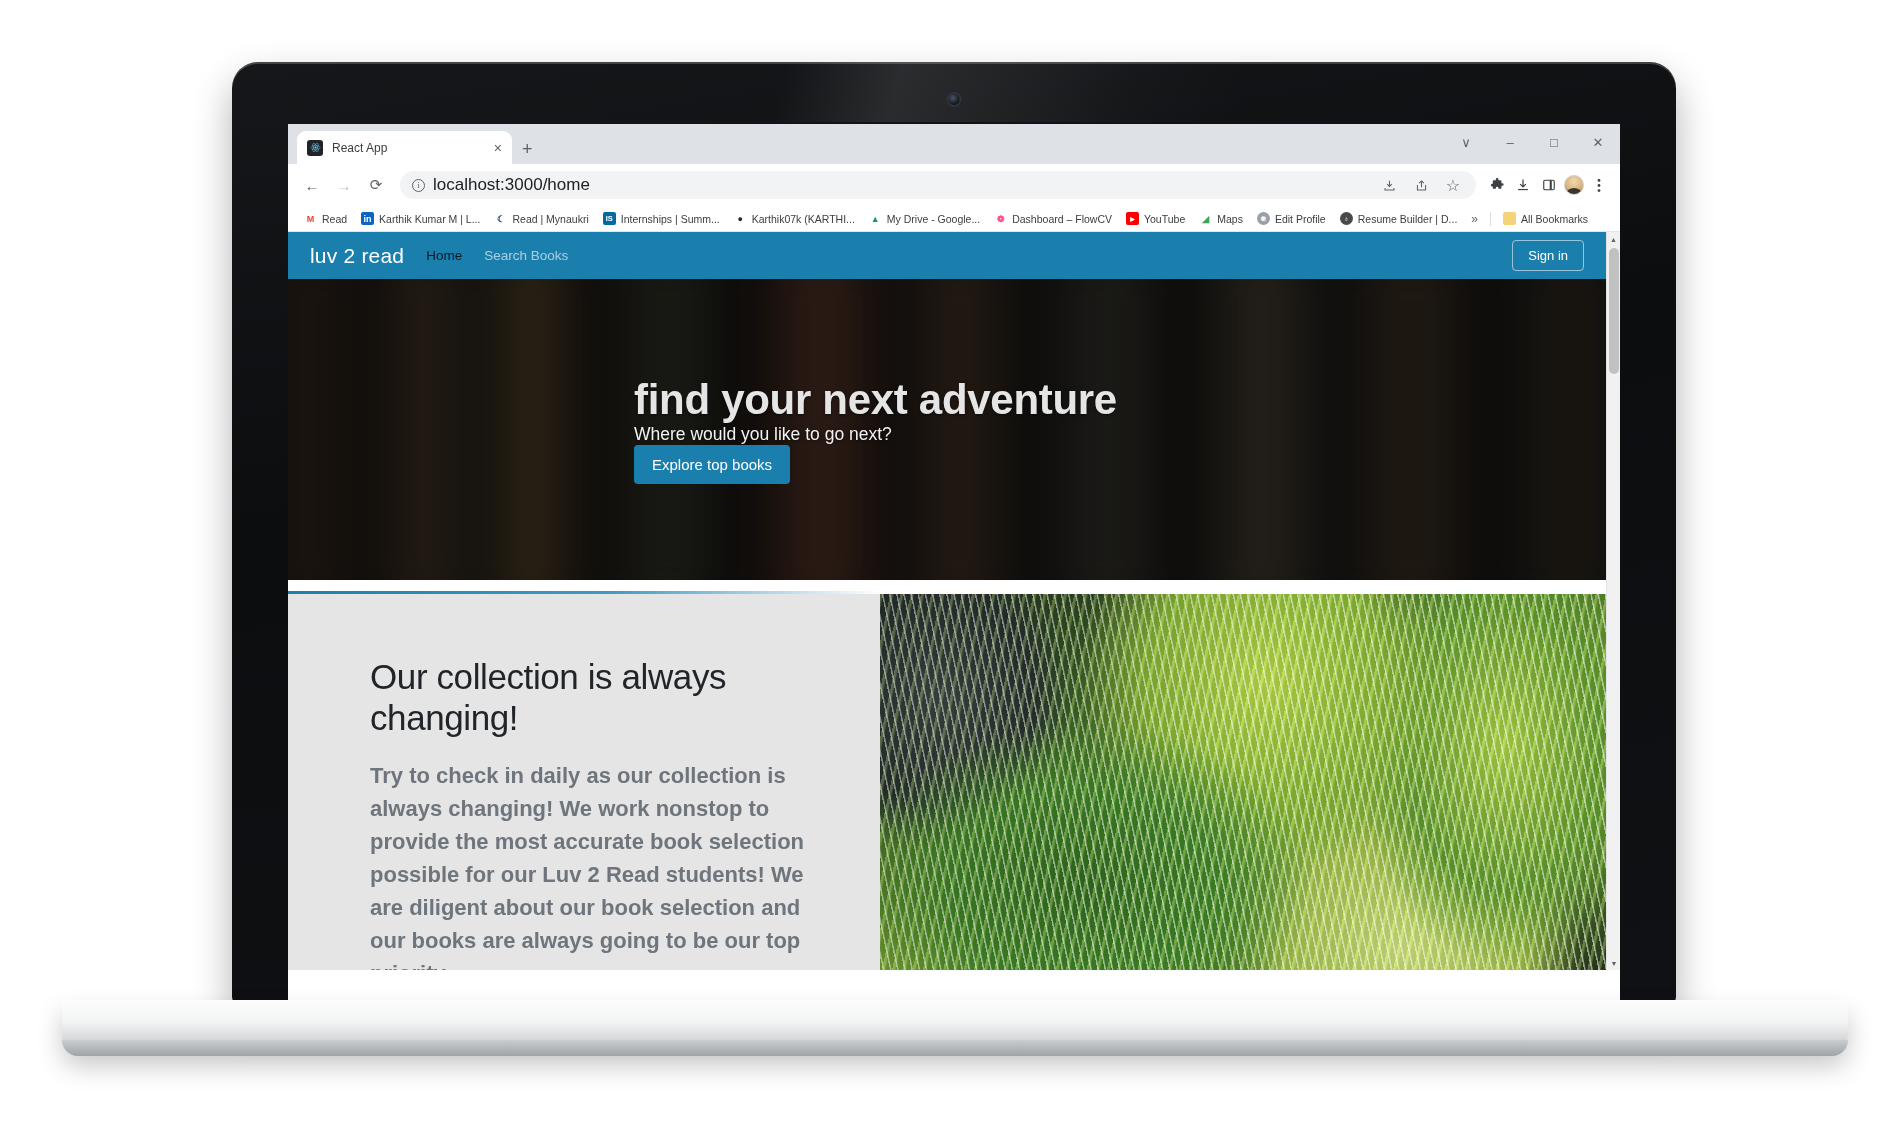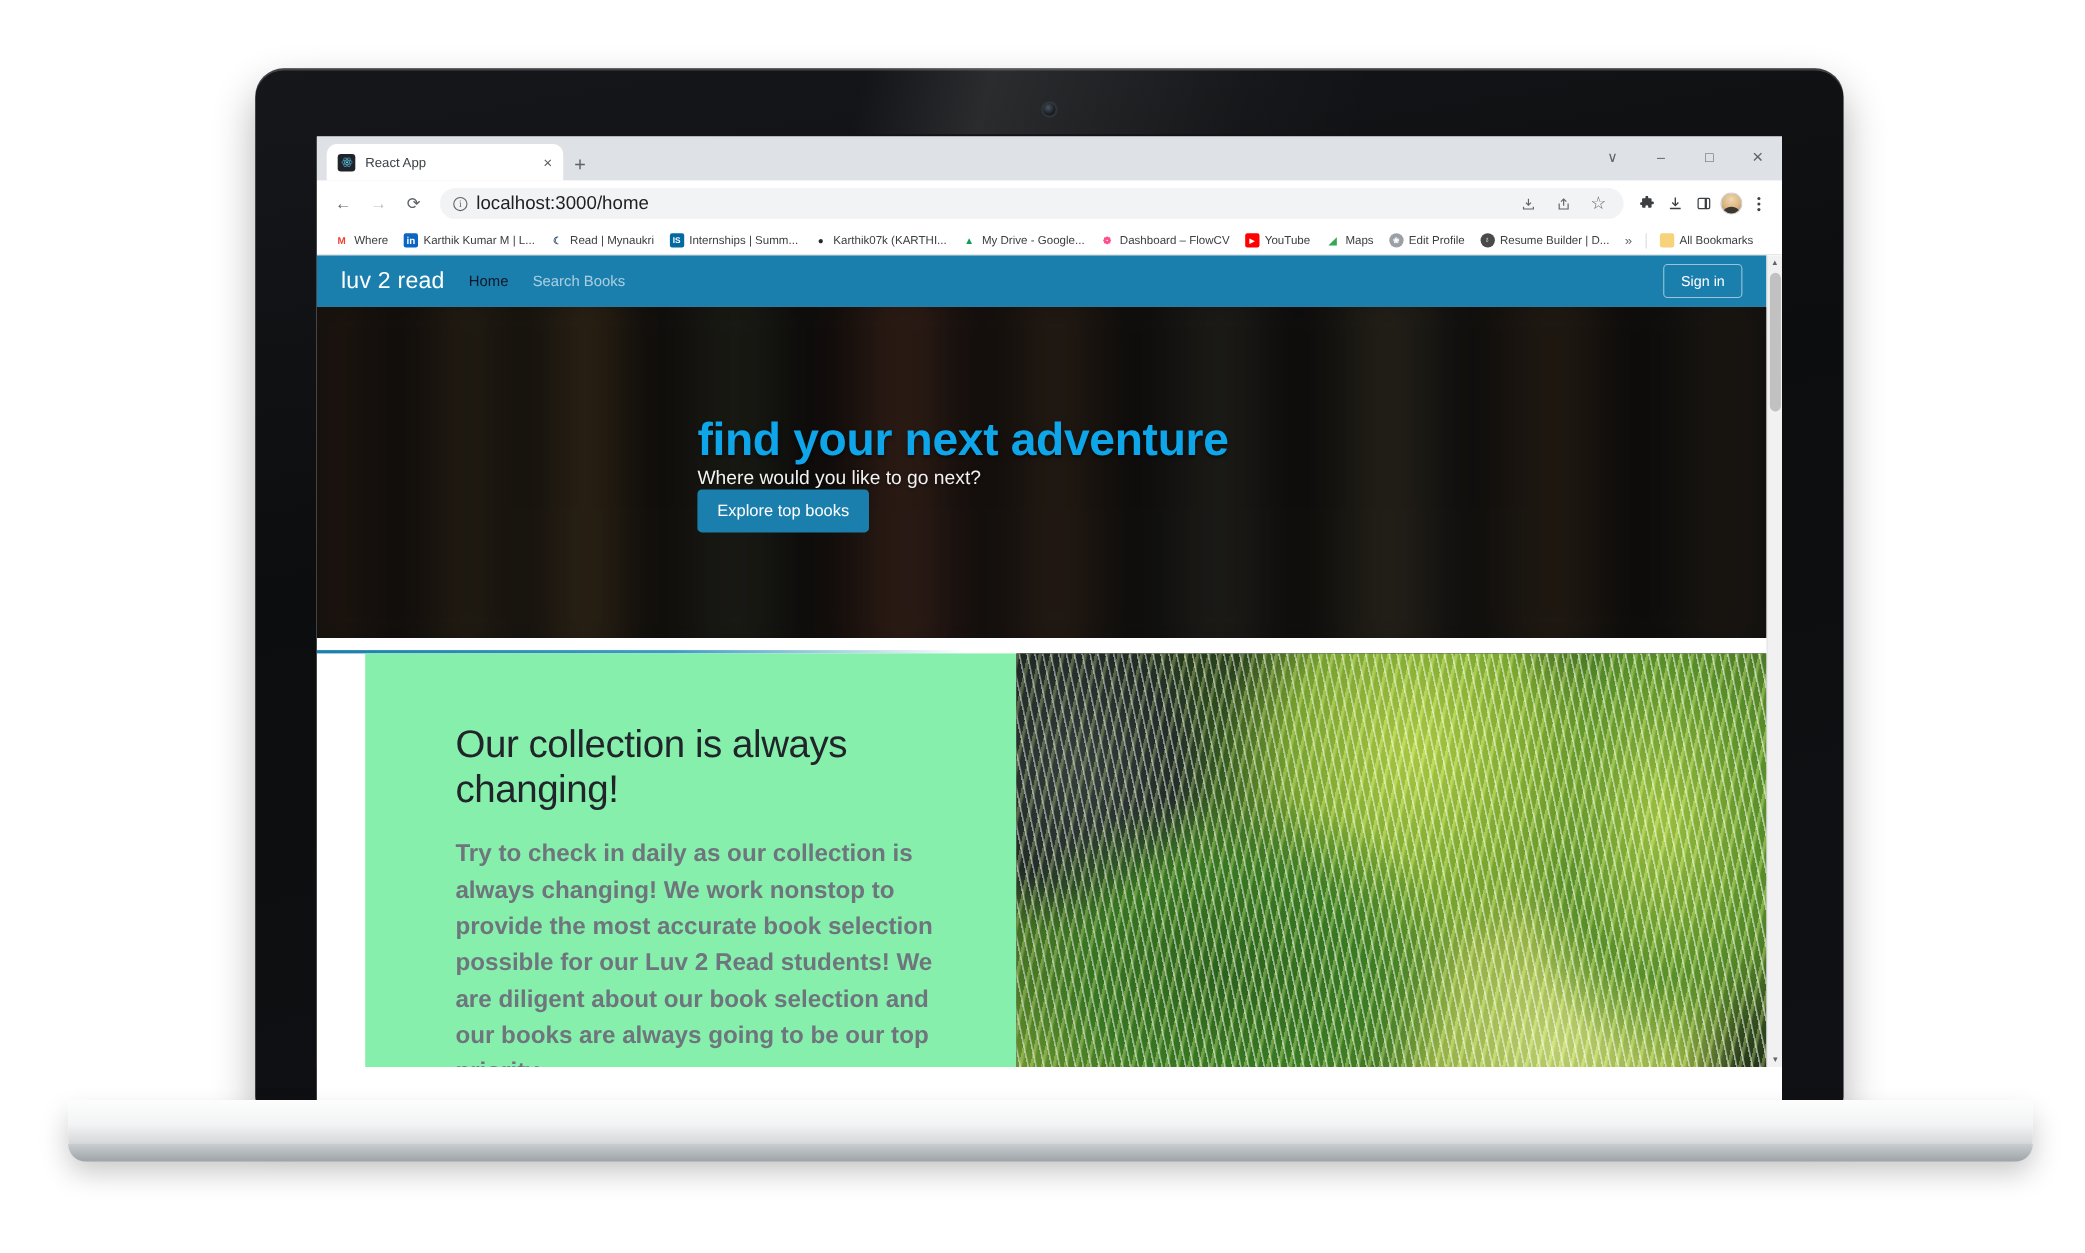--- a/index.html
+++ b/index.html
@@ -167,40 +167,40 @@
     filter: blur(22px);
     opacity:.95;
   }
   .hero-tint { position:absolute; inset:0; background:rgba(0,0,0,.30); }
   .hero-inner {
     position:relative; z-index:2; height:100%;
     display:flex; flex-direction:column; justify-content:center;
     padding-left:346px;
   }
   .hero-title {
-    color:#0ea5e9; font-size:42px; font-weight:bold; letter-spacing:-.3px;
+    color:#e5e5e5; font-size:42px; font-weight:bold; letter-spacing:-.3px;
     text-shadow: 0 1px 3px rgba(0,0,0,.55); 
   }
   .hero-sub { color:#f2f2f2; font-size:17.5px; text-shadow:0 1px 3px rgba(0,0,0,.5); }
   .hero-cta {
     align-self:flex-start; background:#1b7fad; color:#fff; border:none;
     font-size:15px; padding:11px 18px; border-radius:4px; cursor:pointer;
     font-family:"Liberation Sans", sans-serif;
   }
 
   
   .divider {
     height:3px; width:592px;
     background: linear-gradient(90deg,#1b7fad 0%, #3f9cc4 55%, rgba(255,255,255,0) 100%);
   }
   .divider-gap { height:11px; background:#fff; }
 
   
   .collection { display:flex; }
-  .col-left { width:592px; padding:62px 60px 0 82px; background:#86efac;margin-left:44px; }
+  .col-left { width:592px; padding:62px 60px 0 82px; background:#e5e5e5; }
   .col-title {
     font-size:35px; color:#212529; font-weight:normal; line-height:1.18;
     letter-spacing:-.4px; margin-bottom:20px;
   }
   .col-body { font-size:22px; color:#6e757c; line-height:1.5;font-weight:bold; }
   .col-right {
     flex:1; min-height:266px; position:relative; overflow:hidden;
     background:#2d3a2a;
   }
   .leaf {
@@ -306,21 +306,21 @@
           <circle cx="2" cy="2.6" r="1.5"></circle>
             <circle cx="2" cy="8" r="1.5"></circle>
             <circle cx="2" cy="13.4" r="1.5"></circle>
         </svg>
       </span>
     </div>
 
     <div class="chrome-bookmarks">
       <span class="bm">
         <span class="bm-ico" style="color:#ea4335;background:#fff">M</span>
-        <span>Where</span>
+        <span>Read</span>
       </span>
       <span class="bm">
         <span class="bm-ico" style="color:#fff;background:#0a66c2">in</span>
         <span>Karthik Kumar M | L...</span>
       </span>
       <span class="bm">
         <span class="bm-ico" style="color:#1f3b73;background:#fff">☾</span>
         <span>Read | Mynaukri</span>
       </span>
       <span class="bm">

